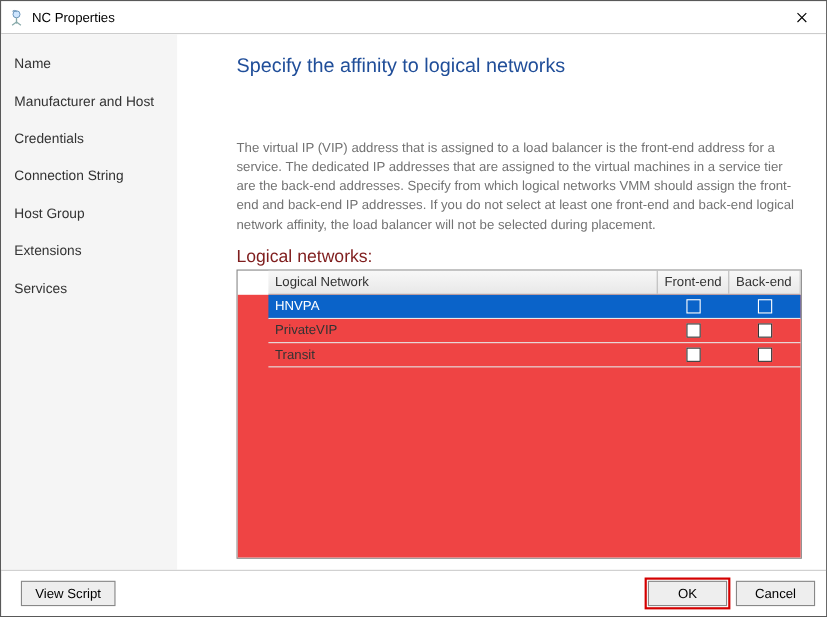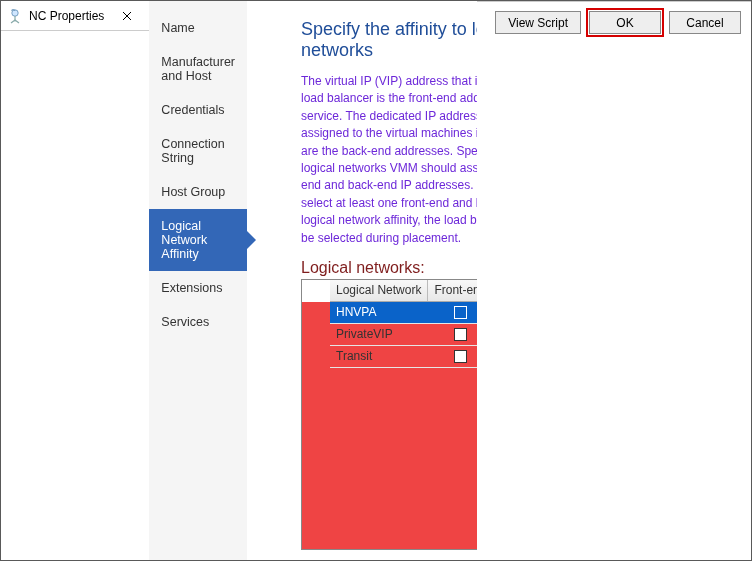--- a/index.html
+++ b/index.html
@@ -1,33 +1,33 @@
 <!DOCTYPE html>
 <html><head>
 <meta charset="utf-8">
 <style>
   * { box-sizing: border-box; }
   html, body { margin:0; padding:0; font-family: "Segoe UI", Arial, sans-serif; font-size:12px; color:#333; }
-  .window { width:752px; height:561px; border:1px solid #595959; display:flex; flex-direction:row; background:#fff; position:relative; }
+  .window { width:752px; height:561px; border:1px solid #595959; display:flex; flex-direction:column; background:#fff; position:relative; }
   .titlebar { height:30px; display:flex; align-items:center; padding:0 0 0 6px; border-bottom:1px solid #ccc; }
   .titlebar .app-icon { width:16px; height:16px; margin-right:6px; display:flex; align-items:center; justify-content:center; }
   .titlebar .title { font-size:12px; color:#000; }
   .titlebar .spacer { flex:1; }
   .titlebar .close { width:45px; height:30px; display:flex; align-items:center; justify-content:center; }
   .body { flex:1; display:flex; overflow:hidden;gap:32px; }
   .sidebar { width:160px; background:#f5f5f5; display:flex; flex-direction:column; padding-top:10px; }
   .side-item { padding:10px 12px; font-size:12.5px; color:#333; cursor:pointer; position:relative; }
   .side-item.selected { background:#3367b7; color:#fff; }
   .side-item.selected::after {
     content:""; position:absolute; right:-9px; top:50%; transform:translateY(-50%);
     width:0; height:0; border-top:9px solid transparent; border-bottom:9px solid transparent; border-left:9px solid #3367b7;
   }
   .main { flex:1; padding:18px 22px 10px 22px; display:flex; flex-direction:column; }
   .main h1 { margin:0 0 12px 0; font-size:18px; font-weight:400; color:#204e99; }
-  .desc { font-size:12px; color:#6d28d9; line-height:1.45; margin-bottom:12px; }
+  .desc { font-size:12px; color:#737373; line-height:1.45; margin-bottom:12px;margin-top:44px; }
   .subhead { font-size:16px; color:#7f1d1d; margin-bottom:2px; }
   .grid { border:1px solid #888; flex:1; display:flex; flex-direction:column; overflow:hidden; }
   .grid-header, .grid-row { display:flex; align-items:stretch; height:22px;margin-left:28px; }
   .grid-header { background:linear-gradient(#f8f8f8,#e8e8e8); border-bottom:1px solid #aaa; }
   .grid-header .cell { border-right:1px solid #bbb; color:#333; font-size:12px; padding:3px 6px; white-space:nowrap; overflow:hidden; }
   .grid-row .cell { padding:2px 6px; font-size:12px; display:flex; align-items:center; }
   .grid-row { border-bottom:1px solid #e6e6e6; }
   .grid-row.selected { background:#0a63c9; color:#fff; }
   .col-net { flex:1; }
   .col-fe { width:65px; justify-content:center; }
@@ -63,21 +63,20 @@
     </div>
   </div>
 
   <div class="body">
     <div class="sidebar" id="sidebar">
         <div class="side-item"><span>Name</span></div>
         <div class="side-item"><span>Manufacturer and Host</span></div>
         <div class="side-item"><span>Credentials</span></div>
         <div class="side-item"><span>Connection String</span></div>
         <div class="side-item"><span>Host Group</span></div>
-        <div class="side-item selected"><span>Logical Network Affinity</span></div>
         <div class="side-item"><span>Extensions</span></div>
         <div class="side-item"><span>Services</span></div>
       </div>
 
     <div class="main">
       <h1>Specify the affinity to logical networks</h1>
       <div class="desc">The virtual IP (VIP) address that is assigned to a load balancer is the front-end address for a service. The dedicated IP addresses that are assigned to the virtual machines in a service tier are the back-end addresses. Specify from which logical networks VMM should assign the front-end and back-end IP addresses. If you do not select at least one front-end and back-end logical network affinity, the load balancer will not be selected during placement.</div>
       <div class="subhead">Logical networks:</div>
       <div class="grid">
         <div class="grid-header">

